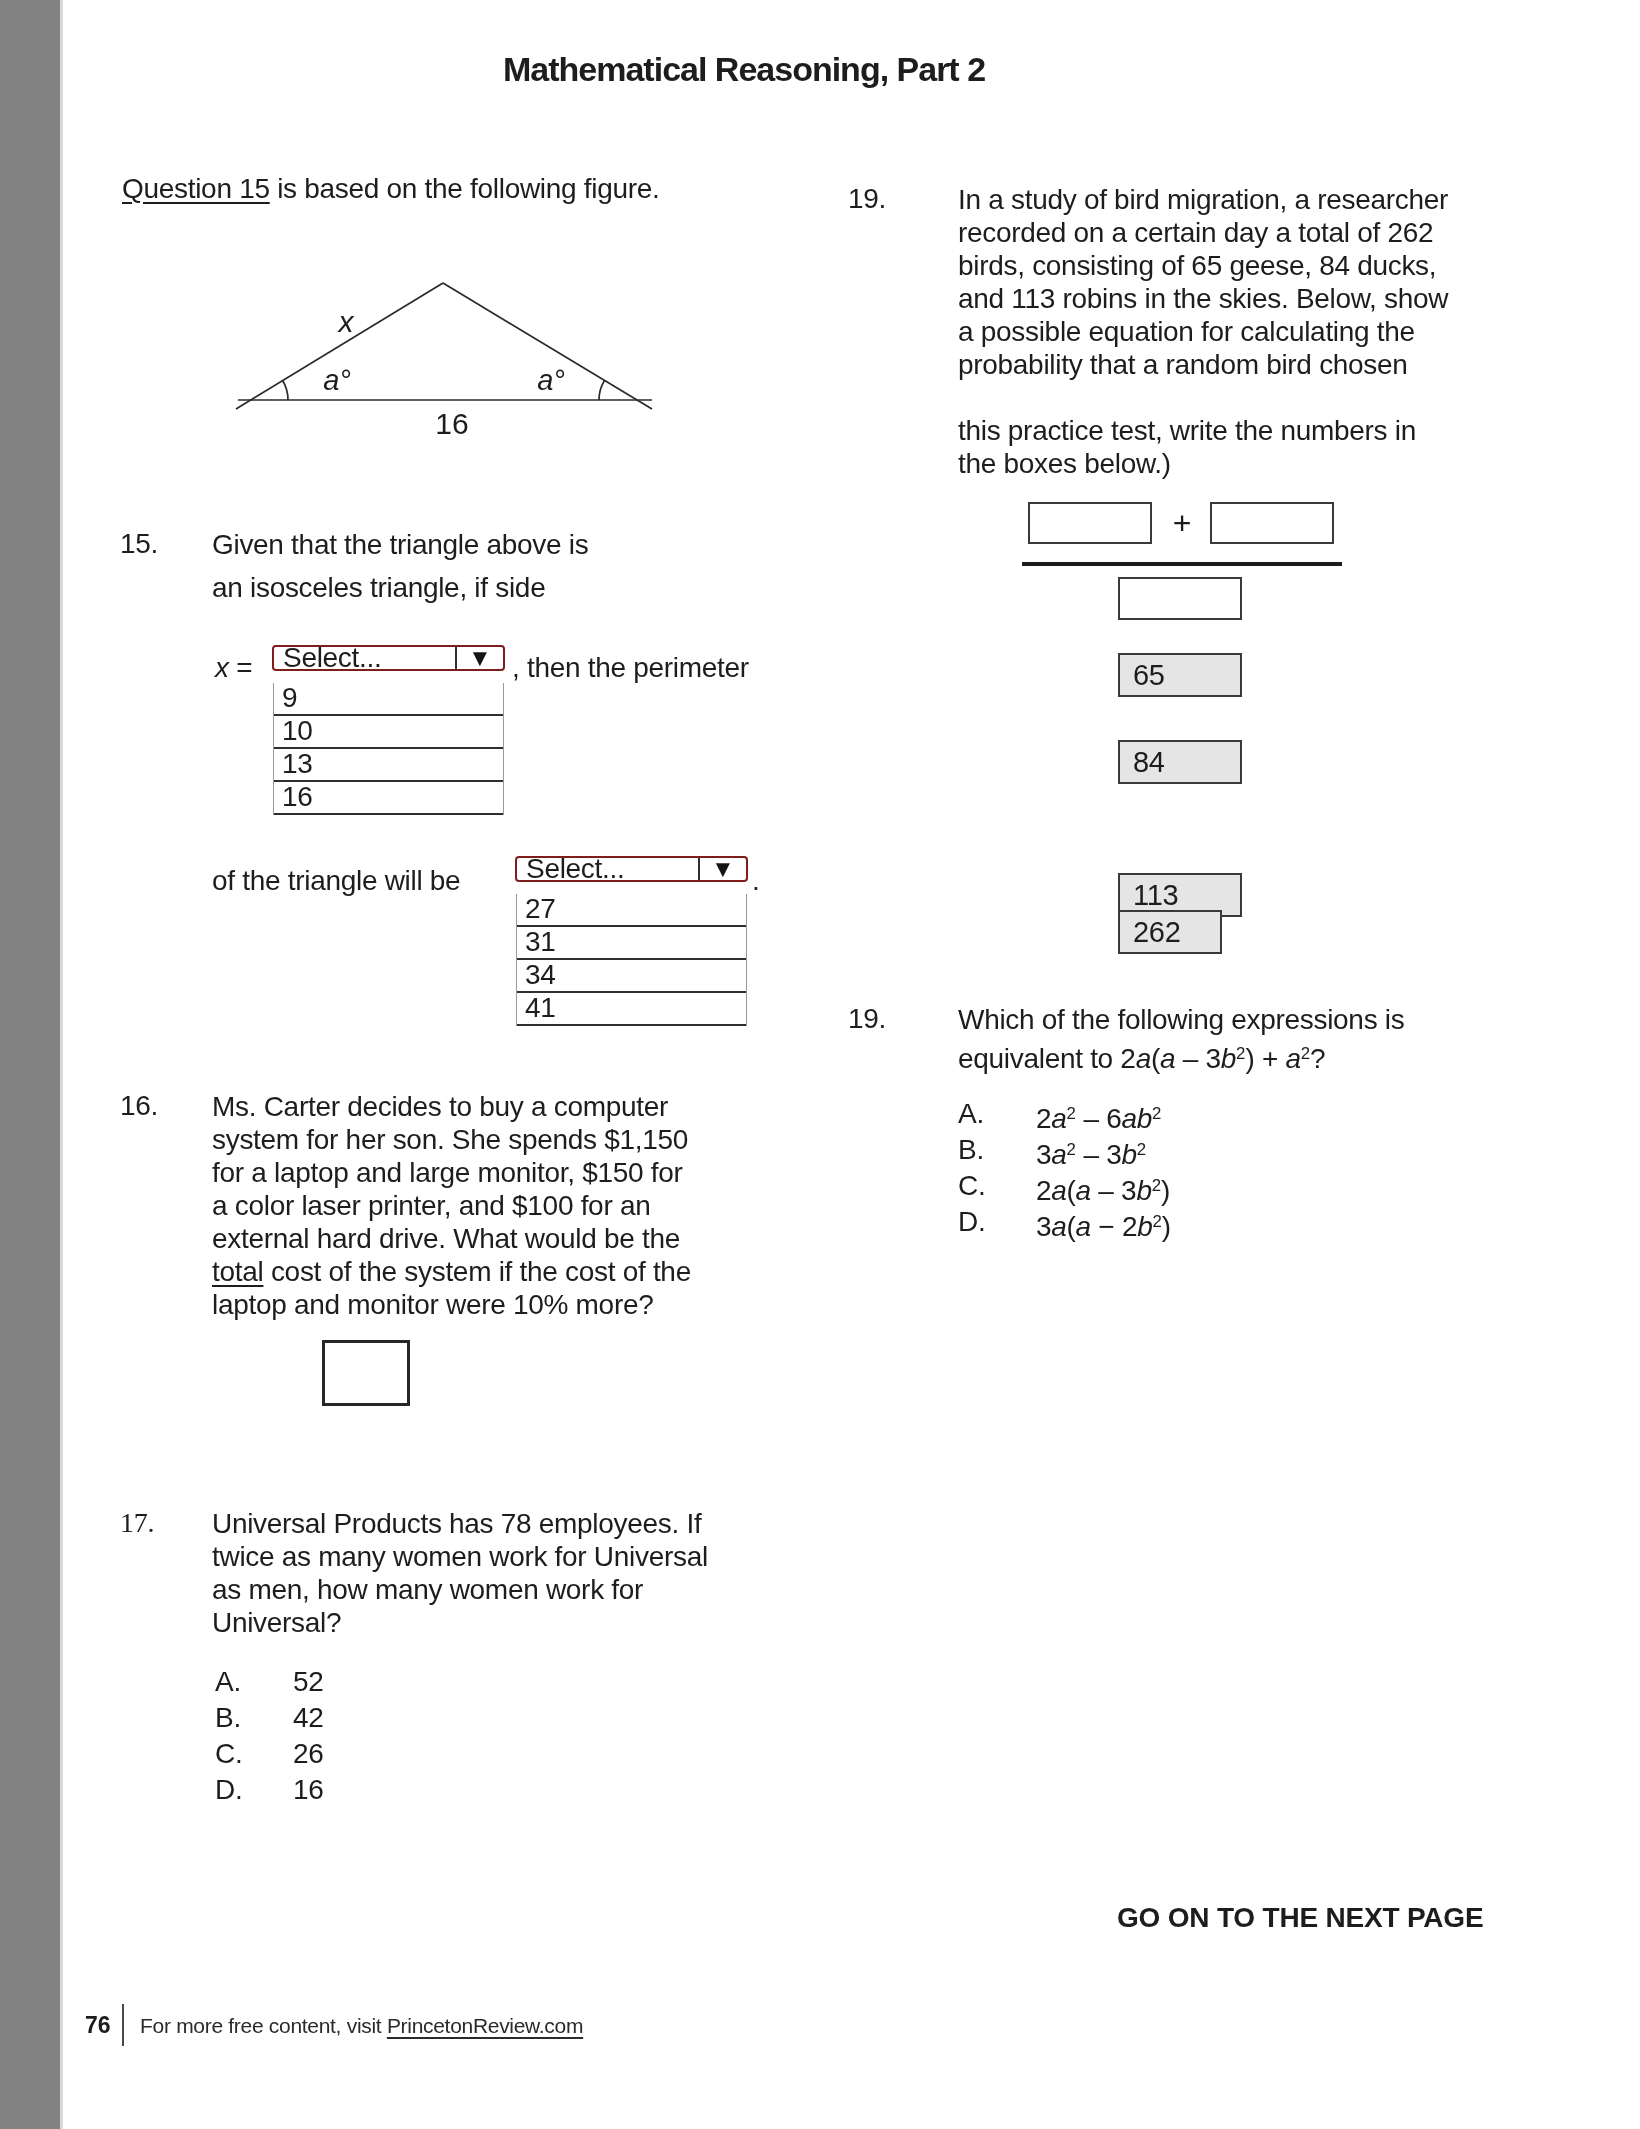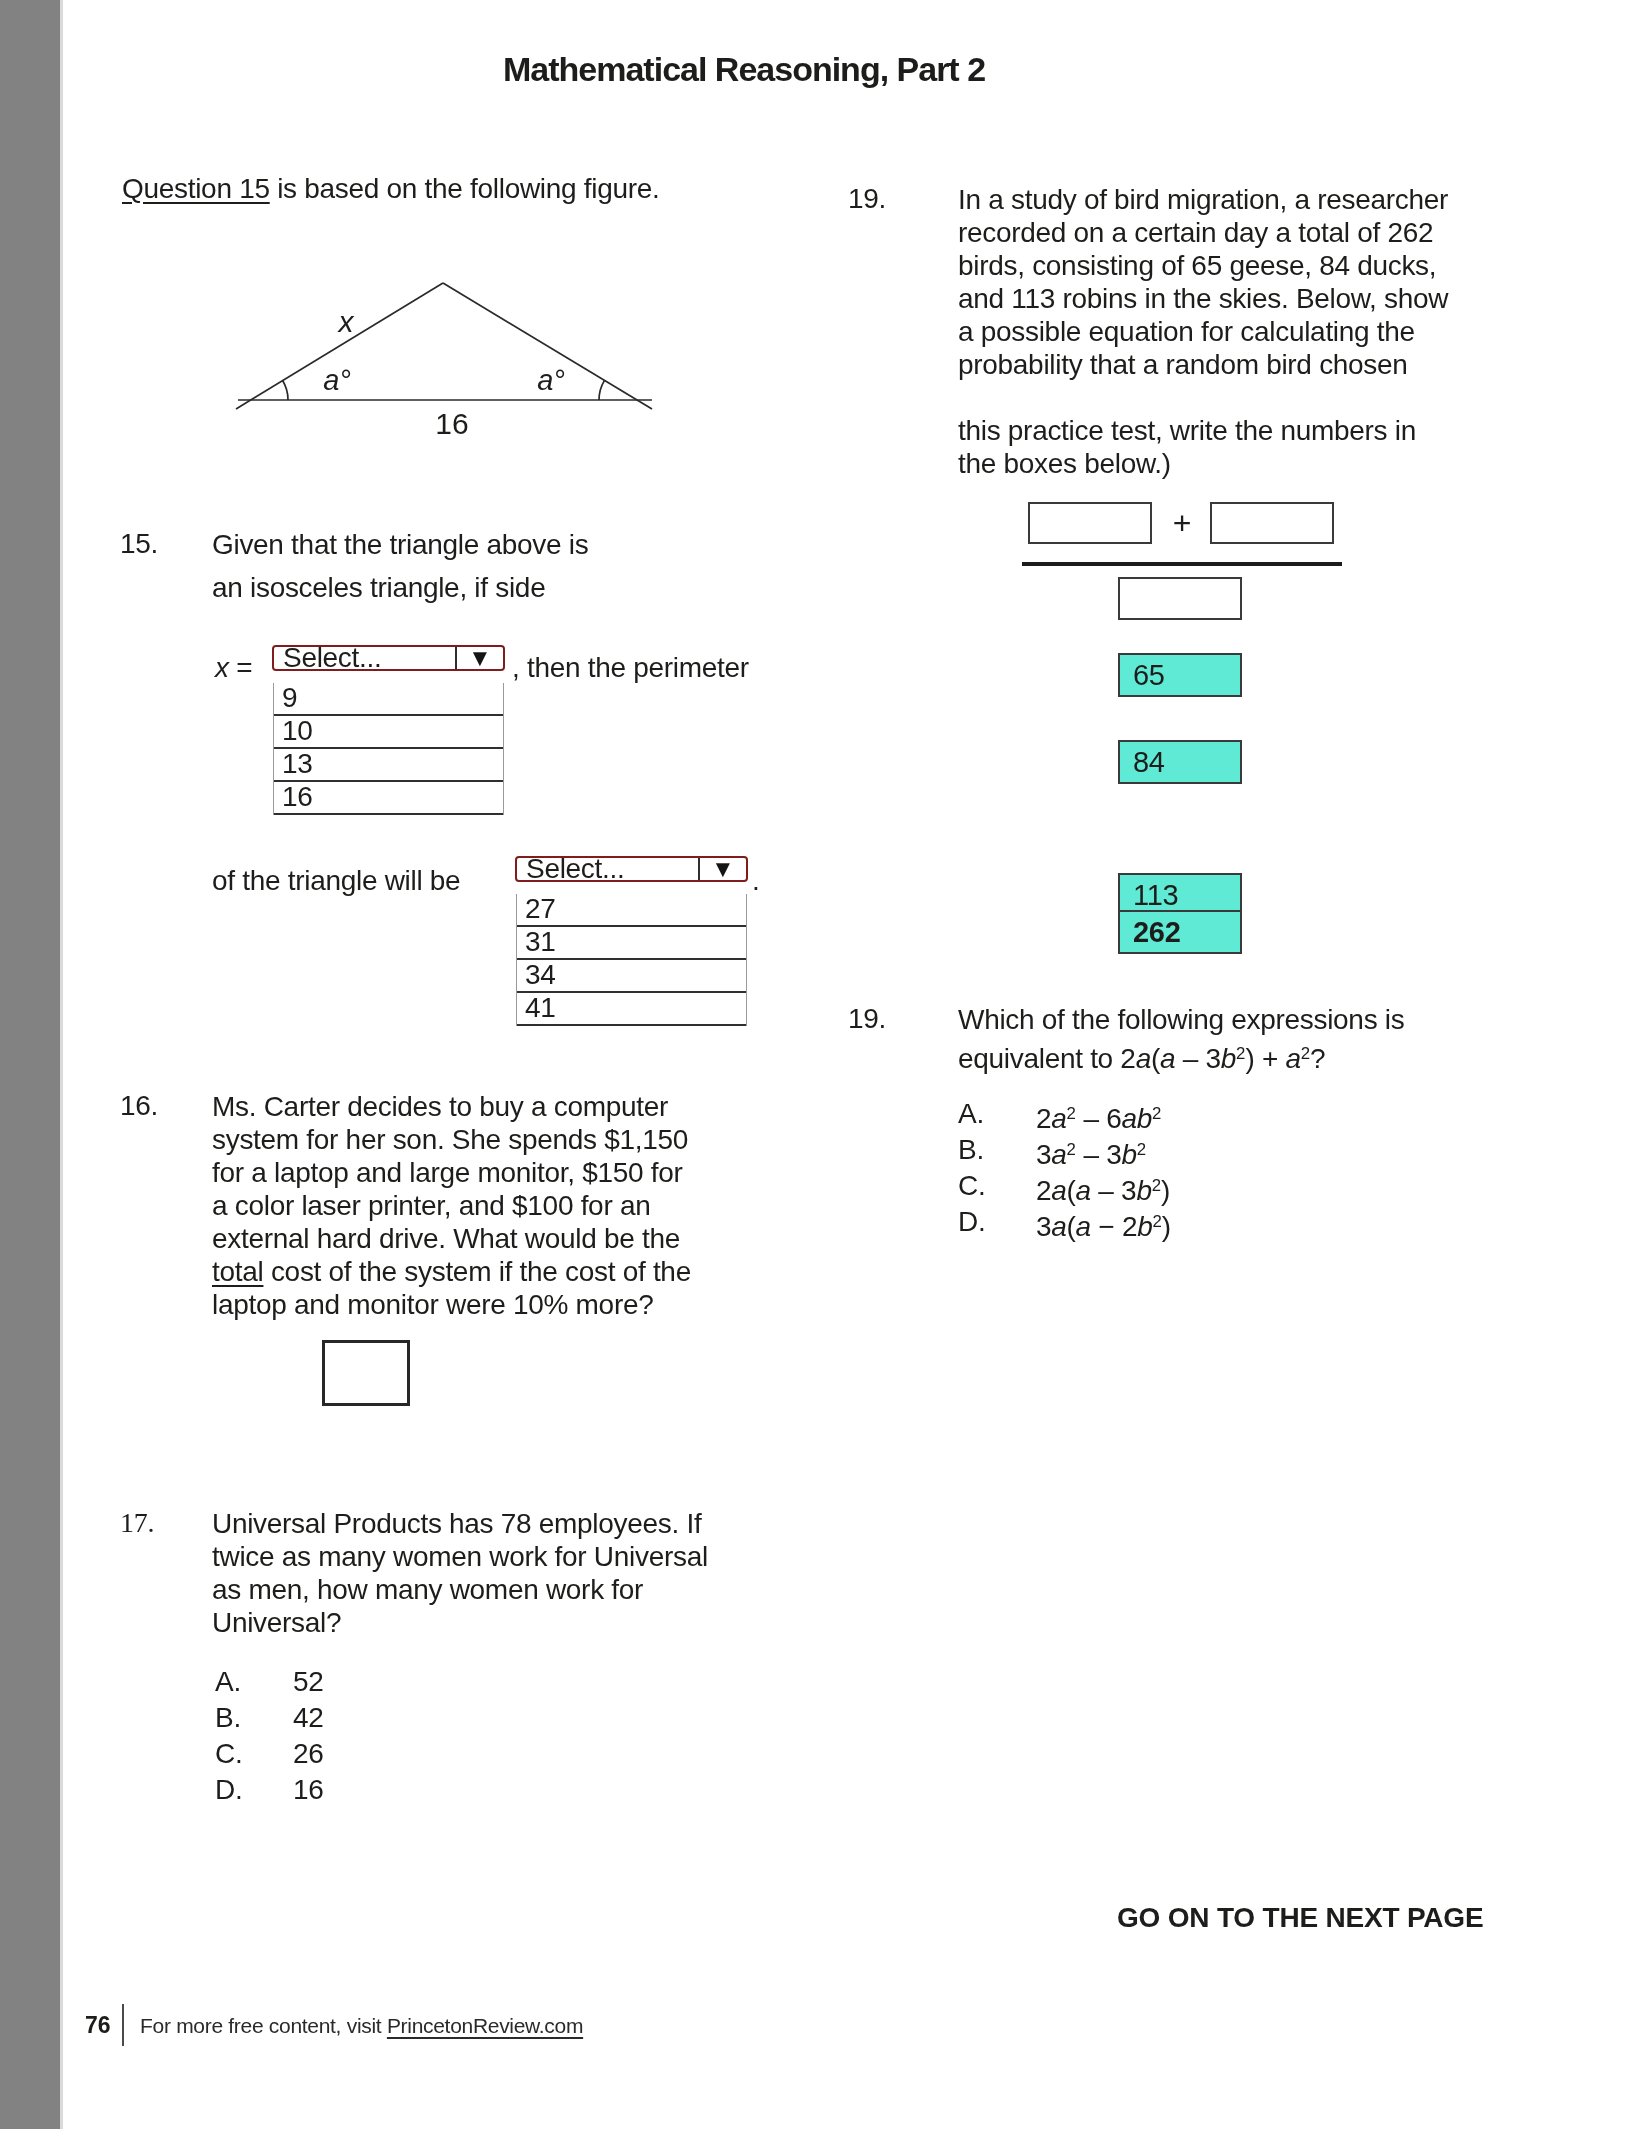--- a/index.html
+++ b/index.html
@@ -17,21 +17,21 @@
           display:flex;align-items:center;box-sizing:border-box;}
   .sel-text{font-size:28px;letter-spacing:-0.3px;padding-left:9px;flex:1 1 auto;}
   .sel-arrow{width:46px;align-self:stretch;border-left:2px solid #2f2f2f;display:flex;
              align-items:center;justify-content:center;font-size:24px;color:#141414;}
   .optlist{background:#fff;border-left:1px solid #9a9a9a;border-right:1px solid #9a9a9a;box-sizing:border-box;}
   .opt{height:31px;border-bottom:2px solid #2f2f2f;font-size:28px;line-height:30px;
        letter-spacing:-0.3px;padding-left:8px;background:#fff;}
   
   .inbox{border:2px solid #3a3a3a;background:#fff;box-sizing:border-box;}
   .bigbox{border:3px solid #272727;background:#fff;box-sizing:border-box;}
-  .tile{border:2px solid #3a3a3a;background:#5eead4;box-sizing:border-box;
+  .tile{border:2px solid #3a3a3a;background:#e5e5e5;box-sizing:border-box;
         font-size:29px;line-height:40px;padding-left:13px;letter-spacing:-0.3px;}
   .fracbar{background:#1c1c1c;}
   .graybar{background:#828282;border-right:3px solid #dadada;}
   .plus{font-size:32px;text-align:center;}
   .goon{font-size:28px;font-weight:bold;letter-spacing:-0.2px;}
   .foot-num{font-size:23px;font-weight:bold;}
   .foot-txt{font-size:21px;letter-spacing:-0.3px;color:#2a2a2a;}
   .vline{background:#4a4a4a;}
   svg text{font-family:"Liberation Sans","DejaVu Sans",sans-serif;fill:#1d1d1b;}
 </style>
@@ -130,21 +130,21 @@
 
   <div class="abs inbox" style="left:1028px;top:502px;width:124px;height:42px;"></div>
   <div class="abs plus" style="left:1158px;top:502px;width:48px;line-height:42px;">+</div>
   <div class="abs inbox" style="left:1210px;top:502px;width:124px;height:42px;"></div>
   <div class="abs fracbar" style="left:1022px;top:562px;width:320px;height:4px;"></div>
   <div class="abs inbox" style="left:1118px;top:577px;width:124px;height:43px;"></div>
 
   <div class="abs tile" style="left:1118px;top:653px;width:124px;height:44px;">65</div>
   <div class="abs tile" style="left:1118px;top:740px;width:124px;height:44px;">84</div>
   <div class="abs tile" style="left:1118px;top:825px;width:124px;height:44px;margin-top:48px;">113</div>
-  <div class="abs tile" style="left:1118px;top:910px;width:124px;height:44px;font-weight:bold;">262</div>
+  <div class="abs tile" style="left:1118px;top:910px;width:104px;height:44px;">262</div>
 
   <div class="abs qnum" style="left:848px;top:1003px;">19.</div>
   <div class="abs bodytxt" style="left:958px;top:1003px;">Which of the following expressions is</div>
   <div class="abs bodytxt" style="left:958px;top:1037px;"><span>equivalent to 2</span><span class="it">a</span><span>(</span><span class="it">a</span><span> – 3</span><span class="it">b</span><span class="sup">2</span><span>) + </span><span class="it">a</span><span class="sup">2</span><span>?</span></div>
 
   <div class="abs bodytxt" style="left:958px;top:1097px;">A.</div>
   <div class="abs bodytxt" style="left:1036px;top:1097px;"><span>2</span><span class="it">a</span><span class="sup">2</span><span> – 6</span><span class="it">ab</span><span class="sup">2</span></div>
   <div class="abs bodytxt" style="left:958px;top:1133px;">B.</div>
   <div class="abs bodytxt" style="left:1036px;top:1133px;"><span>3</span><span class="it">a</span><span class="sup">2</span><span> – 3</span><span class="it">b</span><span class="sup">2</span></div>
   <div class="abs bodytxt" style="left:958px;top:1169px;">C.</div>

